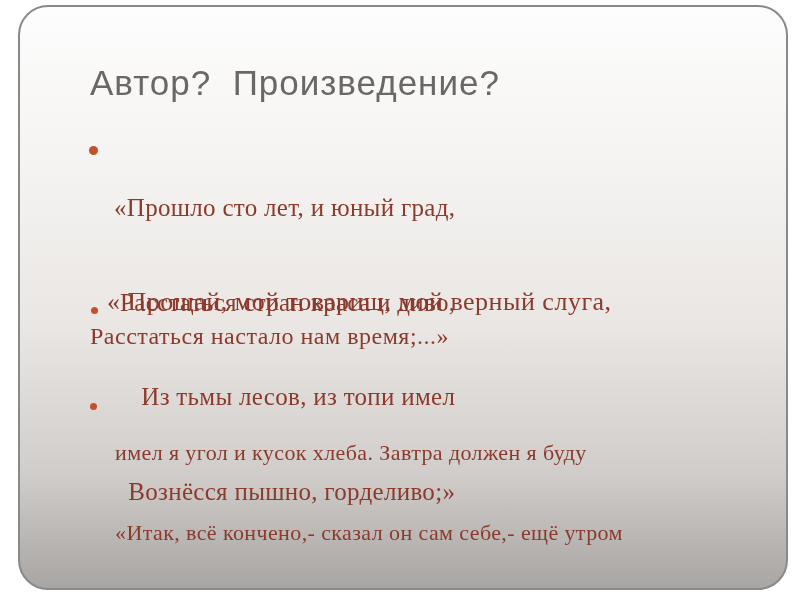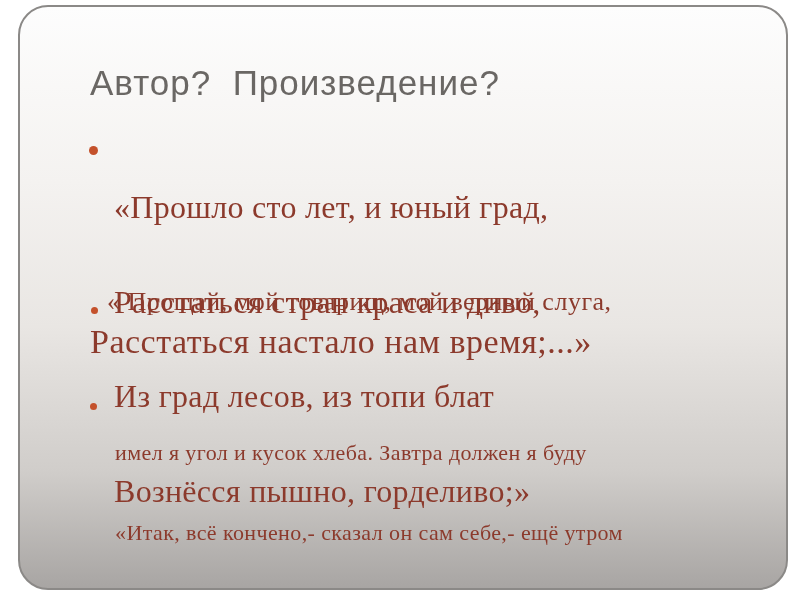--- a/index.html
+++ b/index.html
@@ -54,34 +54,35 @@
   .bullet-s1 { width: 7px;  height: 7px;  left: 71px; top: 300px; }
   .bullet-s2 { width: 7px;  height: 7px;  left: 70px; top: 396px; }
   .quote {
     position: absolute;
     color: var(--quote-text, #8c3a2c);
     white-space: pre;
   }
   .quote-1 {
     left: 94px;
     top: 122px;
-    font-size: 32px;
+    font-size: 25px;
     line-height: 31.5px;
     letter-spacing: 0.3px;
+    text-align: right;
   }
   .quote-2-line1 {
     left: 87px;
     top: 280px;
     font-size: 26px;
     letter-spacing: 0.5px;
   }
   .quote-2-line2 {
     left: 70px;
     top: 316px;
-    font-size: 34px;
+    font-size: 24px;
     letter-spacing: 0.5px;
   }
   .quote-3 {
     left: 95px;
     top: 380px;
     font-size: 22px;
     line-height: 26.5px;
     letter-spacing: 0.4px;
   }
 </style>
@@ -90,21 +91,21 @@
 
 <div class="stage">
   <div class="slide-card">
 
     <h1 class="slide-title">Автор?  Произведение?</h1>
 
     <span class="bullet bullet-lg"></span>
     <div class="quote quote-1">
       <div>«Прошло сто лет, и юный град,</div>
       <div>Расстаться стран краса и диво,</div>
-      <div>Из град лесов, из топи блат</div>
+      <div>Из тьмы лесов, из топи имел</div>
       <div>Вознёсся пышно, горделиво;»</div>
     </div>
 
     <span class="bullet bullet-s1"></span>
     <div class="quote quote-2-line1">« Прощай, мой товарищ, мой верный слуга,</div>
     <div class="quote quote-2-line2">Расстаться настало нам время;...»</div>
 
     <span class="bullet bullet-s2"></span>
     <div class="quote quote-3">
       <div>имел я угол и кусок хлеба. Завтра должен я буду</div>

